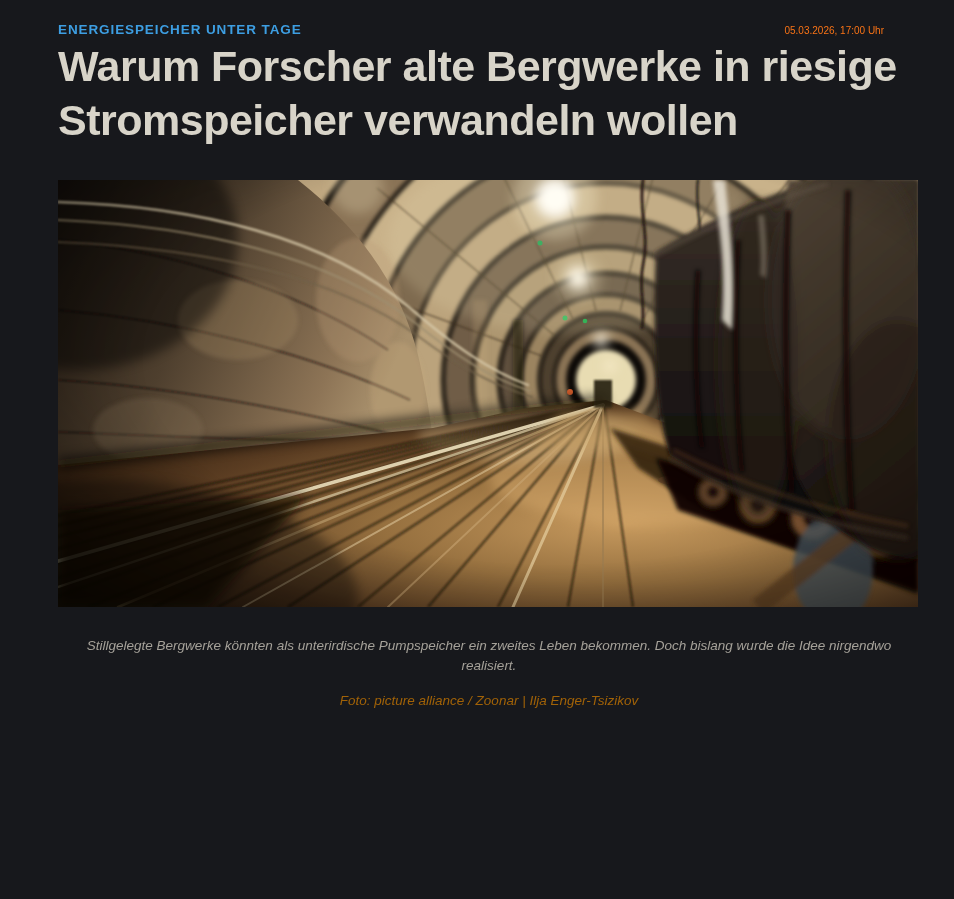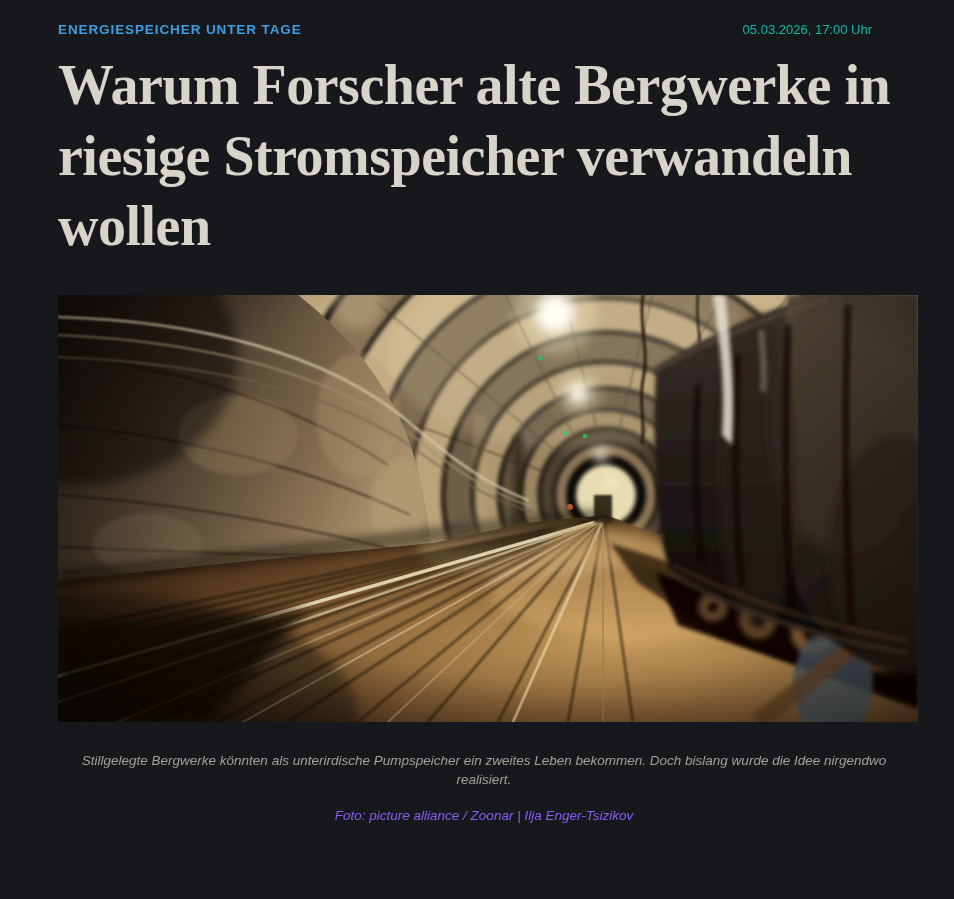--- a/index.html
+++ b/index.html
@@ -1,56 +1,55 @@
 <!DOCTYPE html>
 <html lang="de"><head>
 <meta charset="utf-8">
 <style>
   html,body{margin:0;padding:0;background:#141518;}
   .page{
     width:954px;height:899px;box-sizing:border-box;
     background:#17181c;position:relative;
-    padding:0 44px 0 58px;
+    padding:0 32px 0 58px;
     font-family:"Liberation Sans","DejaVu Sans",sans-serif;
     overflow:hidden;
   }
   .topbar{
     display:flex;justify-content:space-between;align-items:baseline;
     padding-top:22px;
   }
   .kicker{
     color:#3d9ee2;font-size:13.5px;font-weight:bold;letter-spacing:.9px;
     text-decoration:none;cursor:pointer;
   }
-  .date{color:#14b8a6;font-size:13px;margin-right:38px;}
+  .date{color:#f97316;font-size:10px;margin-right:38px;}
   h1.headline{
-    margin:13px 0 0;max-width:862px;
-    font-size:56px;line-height:1.26;font-weight:700;letter-spacing:-.5px;
+    margin:2px 0 0;max-width:862px;
+    font-size:43px;line-height:1.26;font-weight:700;letter-spacing:-.5px;
     color:#d8d4c9;
-    font-family:Liberation Serif, serif;
   }
   p.lede{
     margin:25px 0 0;max-width:862px;
     font-size:21px;line-height:37px;letter-spacing:-.1px;
     color:#ccc8bf;
   }
   figure.article-figure{margin:33px 0 0;padding:0;}
   .photo{
     width:860px;height:427px;overflow:hidden;background:#0d0a07;
     cursor:pointer;
   }
   .photo svg{display:block;width:100%;height:100%;}
   figcaption{max-width:862px;text-align:center;}
   .caption{
     margin:29px 0 0;font-size:13.5px;line-height:1.45;
     font-style:italic;color:#a5a199;
   }
   .credit{
     margin:18px 0 16px;font-size:13.5px;
-    font-style:italic;color:#8b5cf6;
+    font-style:italic;color:#a16207;
   }
 </style>
 </head>
 <body>
 
 <div class="page">
 
   <header class="topbar">
     <a class="kicker">ENERGIESPEICHER UNTER TAGE</a>
     <span class="date">05.03.2026, 17:00 Uhr</span>

